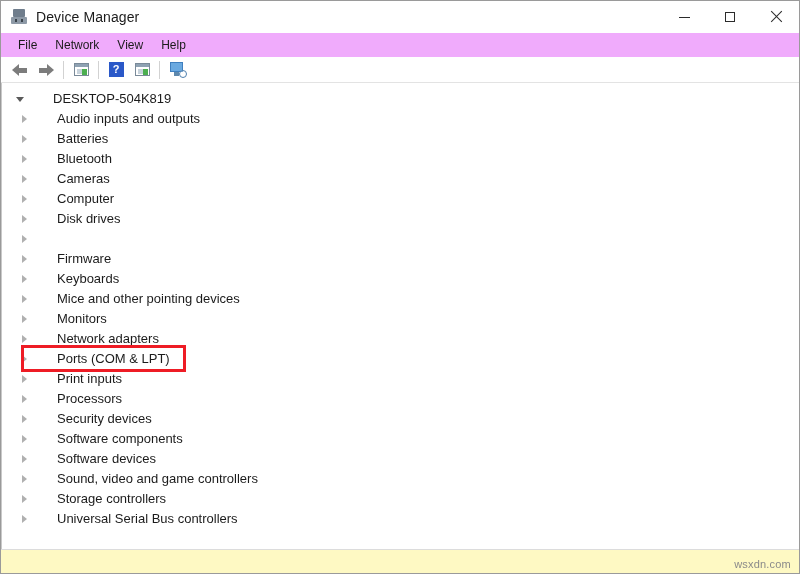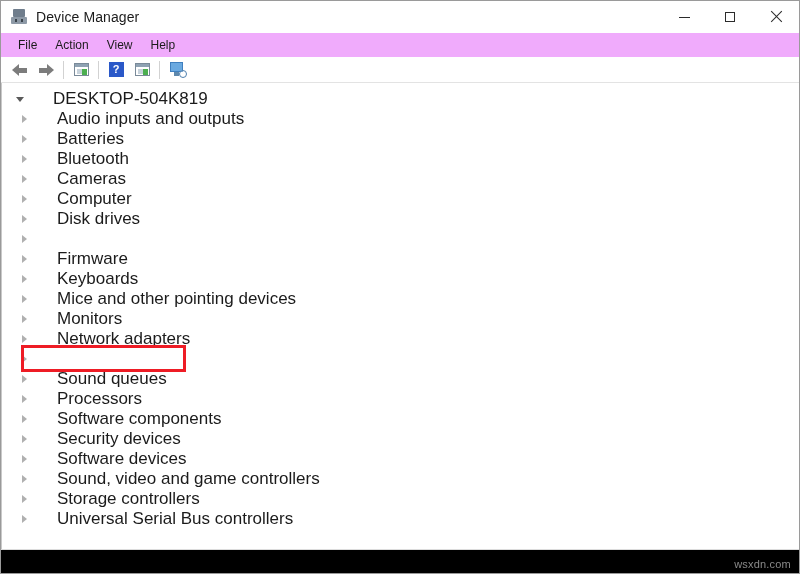--- a/index.html
+++ b/index.html
@@ -214,42 +214,42 @@
     border-right: 4px solid transparent;
     border-top: 5px solid #5a5a5a;
   }
   .row .ico {
     width: 18px; height: 16px;
     margin-right: 7px;
     position: relative;
     flex: 0 0 18px;
   }
   .row .lbl {
-    font-size: 17px;
+    font-size: 13px;
     color: #1b1b1b;
     line-height: 20px;
   }
   .row.root { padding-left: 10px; }
   .row.child { padding-left: 14px; }
 
   
   .ic { position: absolute; }
 
   
   .red-box {
     position: absolute;
     border: 3px solid #ee1c25;
     pointer-events: none;
     z-index: 5;
   }
 
   
   .statusbar {
     height: 24px;
-    background: #000000;
+    background: #fef9c3;
     border-top: 1px solid #dcdcdc;
     flex: 0 0 24px;
     position: relative;
   }
   .watermark {
     position: absolute;
     right: 8px; bottom: 3px;
     font-size: 11px;
     color: #8a8a8a;
     letter-spacing: 0.2px;
@@ -275,21 +275,21 @@
     <div class="win-btn">
       <div class="glyph-max"></div>
     </div>
     <div class="win-btn close">
       <div class="glyph-close"></div>
     </div>
   </div>
 
   <div class="menubar">
     <div class="menu-item">File</div>
-    <div class="menu-item">Action</div>
+    <div class="menu-item">Network</div>
     <div class="menu-item">View</div>
     <div class="menu-item">Help</div>
   </div>
 
   <div class="toolbar">
     <div class="tb-btn">
       <div class="arrow back">
         <div class="shaft"></div>
           <div class="head"></div>
       </div>
@@ -493,77 +493,78 @@
       <div class="row child">
         <div class="chev">
             <div class="chev-right"></div>
           </div>
         <div class="ico">
           <div class="ic i-port body"></div>
             <div class="ic i-port slot"></div>
           <div class="ic i-port leg1"></div>
             <div class="ic i-port leg2"></div>
         </div>
+        <div class="lbl">Ports (COM &amp; LPT)</div>
       </div>
 
       <div class="row child">
         <div class="chev">
             <div class="chev-right"></div>
           </div>
         <div class="ico">
           <div class="ic i-print top"></div>
             <div class="ic i-print body"></div>
           <div class="ic i-print led"></div>
             <div class="ic i-print out"></div>
         </div>
-        <div class="lbl">Sound queues</div>
+        <div class="lbl">Print inputs</div>
       </div>
 
       <div class="row child">
         <div class="chev">
             <div class="chev-right"></div>
           </div>
         <div class="ico">
           <div class="ic i-cpu outer"></div>
             <div class="ic i-cpu inner"></div>
         </div>
         <div class="lbl">Processors</div>
+      </div>
+
+      <div class="row child">
+        <div class="chev">
+            <div class="chev-right"></div>
+          </div>
+        <div class="ico">
+          <div class="ic i-sec body"></div>
+            <div class="ic i-sec scr"></div>
+          <div class="ic i-sec keyb"></div>
+            <div class="ic i-sec key"></div>
+        </div>
+        <div class="lbl">Security devices</div>
       </div>
 
       <div class="row child">
         <div class="chev">
             <div class="chev-right"></div>
           </div>
         <div class="ico">
           <div class="ic i-swc body"></div>
             <div class="ic i-swc scr"></div>
           <div class="ic i-swc pv"></div>
             <div class="ic i-swc ph"></div>
         </div>
         <div class="lbl">Software components</div>
       </div>
 
       <div class="row child">
         <div class="chev">
             <div class="chev-right"></div>
           </div>
         <div class="ico">
-          <div class="ic i-sec body"></div>
-            <div class="ic i-sec scr"></div>
-          <div class="ic i-sec keyb"></div>
-            <div class="ic i-sec key"></div>
-        </div>
-        <div class="lbl">Security devices</div>
-      </div>
-
-      <div class="row child">
-        <div class="chev">
-            <div class="chev-right"></div>
-          </div>
-        <div class="ico">
           <div class="ic i-swd body"></div>
             <div class="ic i-swd scr"></div>
         </div>
         <div class="lbl">Software devices</div>
       </div>
 
       <div class="row child">
         <div class="chev">
             <div class="chev-right"></div>
           </div>

